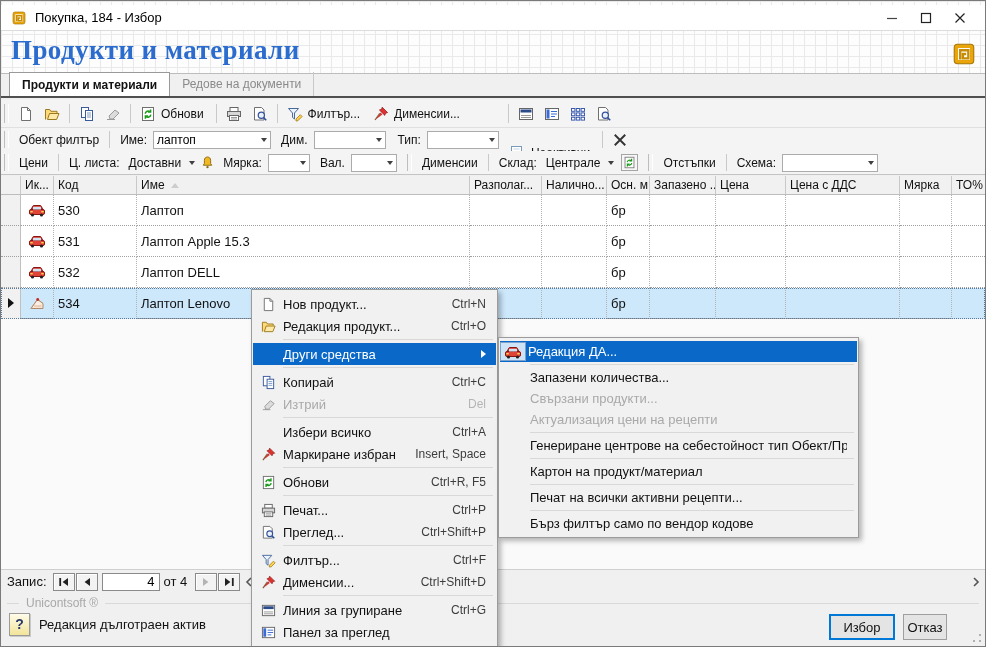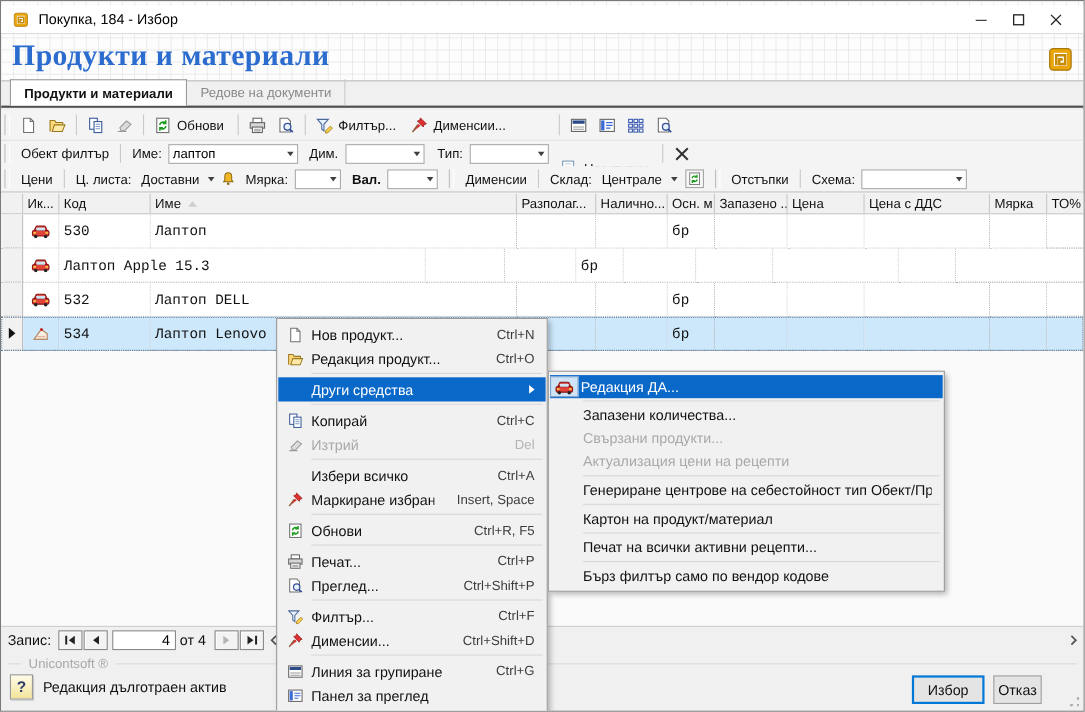--- a/index.html
+++ b/index.html
@@ -61,21 +61,21 @@
 
   
   .tbl { position:absolute; left:0; right:0; top:175px; height:393px; background:#fafafa; overflow:hidden; }
   .thead { display:flex; height:19px; background:#f1f1f1; border-bottom:1px solid #bdbdbd; }
   .th { border-right:1px solid #c9c9c9; padding:2px 4px; white-space:nowrap; overflow:hidden;
     display:flex; align-items:center; }
   .sortup { width:0; height:0; border-left:4px solid transparent; border-right:4px solid transparent;
     border-bottom:5px solid #cdcdcd; margin-left:6px; }
   .trow { display:flex; height:31px; background:#fff; font-size:13px; }
   .c { border-right:1px dotted #b3b3b3; border-bottom:1px dotted #9f9f9f;
-    padding:0 4px; display:flex; align-items:center; overflow:hidden; white-space:nowrap;font-family:Liberation Mono, monospace; }
+    padding:0 4px; display:flex; align-items:center; overflow:hidden; white-space:nowrap; }
   .c.sel { background:#f1f1f1; border-right:1px solid #c0c0c0; justify-content:center; padding:0; }
   .c.icon { justify-content:center; }
   .selrow .c { background:#cde7fb; }
   .selrow { outline:1px dotted #5a7a9a; outline-offset:-1px; }
   .selrow .c.sel { background:#f1f1f1; }
   .w20{width:20px;flex:none;} .w33{width:33px;flex:none;} .w83{width:83px;flex:none;}
   .w333{width:333px;flex:none;} .w72{width:72px;flex:none;} .w65{width:65px;flex:none;}
   .w43{width:43px;flex:none;} .w66{width:66px;flex:none;} .w70{width:70px;flex:none;}
   .w114{width:114px;flex:none;} .w52{width:52px;flex:none;} .wlast{flex:1;border-right:none;}
 
@@ -423,21 +423,21 @@
   <span style="margin:0 4px;">
       <svg width="11" height="13" viewBox="0 0 12 14">
         <use href="#i-bell"></use>
       </svg>
     </span>
   <span class="flatlbl">Мярка:</span>
   <div class="combo" style="width:42px;">
       <span class="cv"></span>
       <span class="darr"></span>
     </div>
-  <span class="flatlbl" style="margin-left:4px;font-weight:bold;">Вал.</span>
+  <span class="flatlbl" style="margin-left:4px;">Вал.</span>
   <div class="combo" style="width:46px;">
       <span class="cv"></span>
       <span class="darr"></span>
     </div>
   <div class="grip" style="margin-left:10px;"></div>
   <span class="flatlbl">Дименсии</span>
   <div class="tsep"></div>
   <span class="flatlbl">Склад:</span>
   <div class="flatdrop">
       <span>Централе</span>
@@ -516,20 +516,21 @@
     <div class="c wlast"></div>
   </div>
 
   <div class="trow">
     <div class="c sel w20"></div>
     <div class="c icon w33">
         <svg width="18" height="14">
           <use href="#i-car"></use>
         </svg>
       </div>
+    <div class="c w83">531</div>
     <div class="c w333">Лаптоп Apple 15.3</div>
     <div class="c w72"></div>
     <div class="c w65"></div>
     <div class="c w43">бр</div>
     <div class="c w66"></div>
     <div class="c w70"></div>
     <div class="c w114"></div>
     <div class="c w52"></div>
     <div class="c wlast"></div>
   </div>

